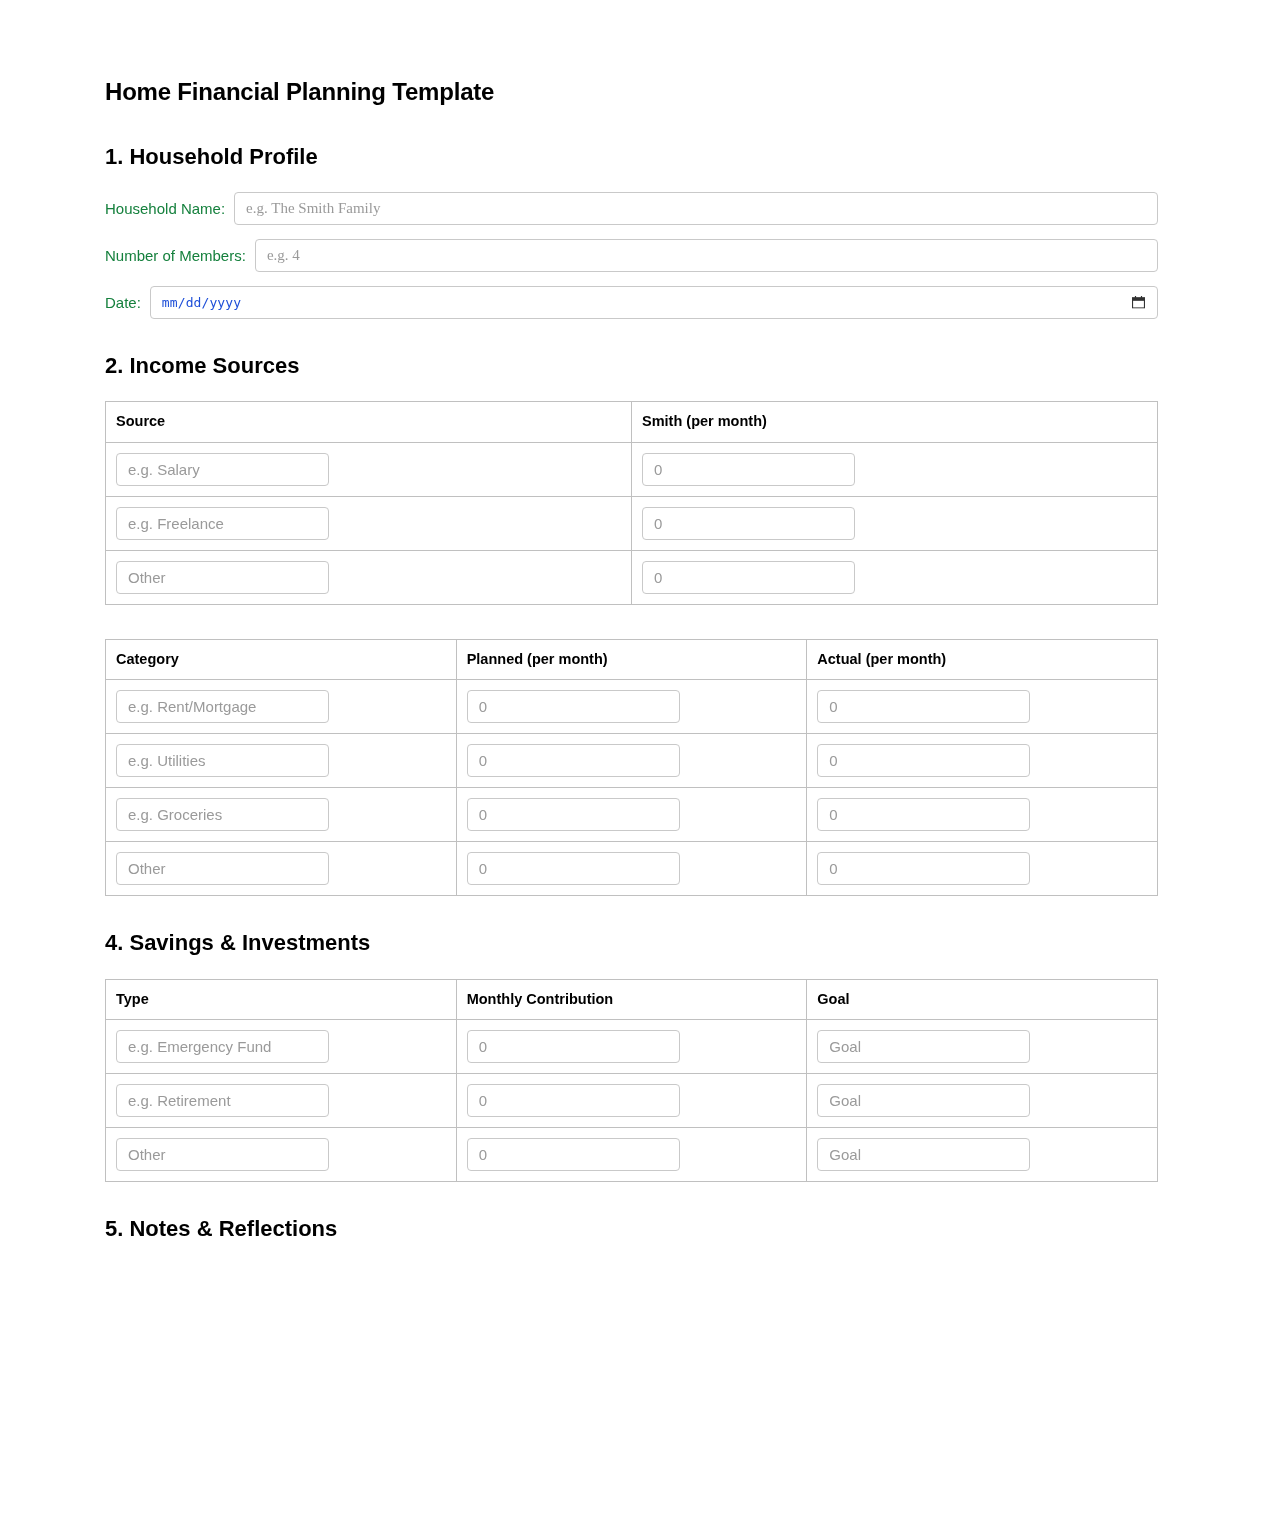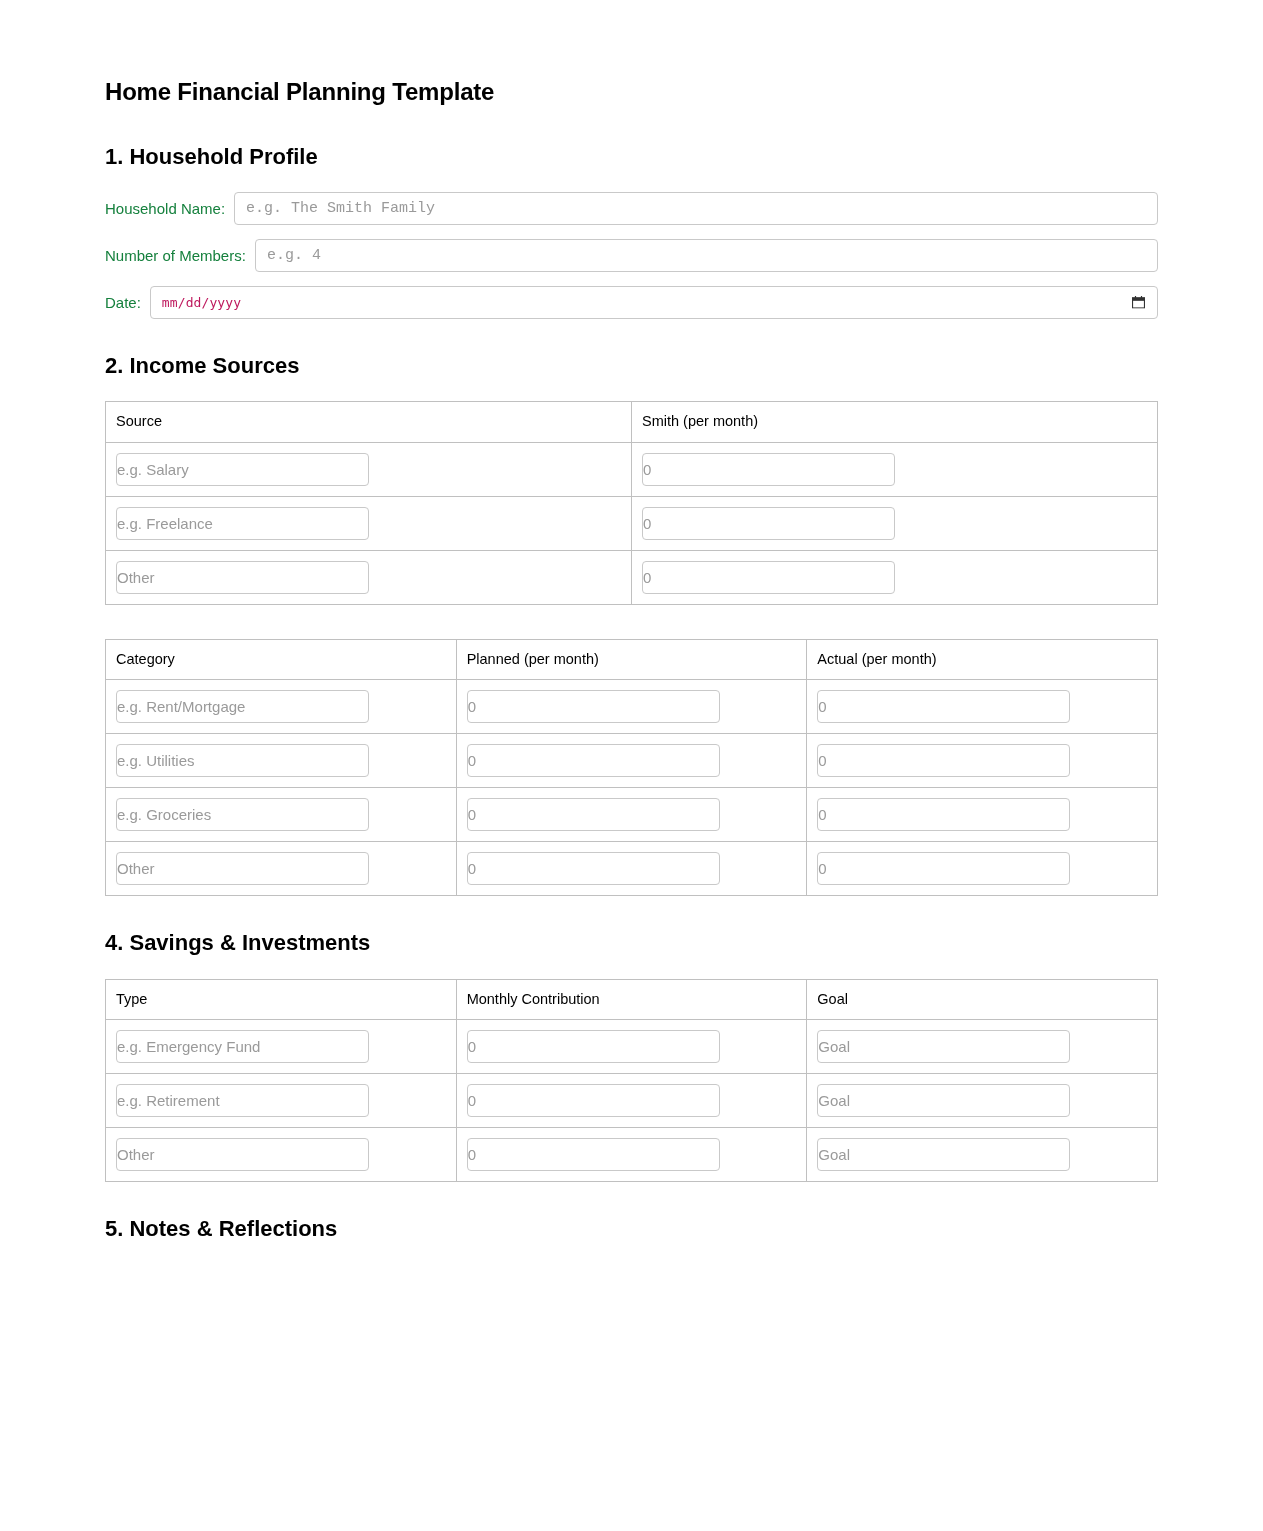--- a/index.html
+++ b/index.html
@@ -48,21 +48,21 @@
     margin-right: 9px;
     white-space: nowrap;
   }
   .field-input {
     flex: 1 1 auto;
     box-sizing: border-box;
     height: 33px;
     border: 1px solid #c9c9c9;
     border-radius: 4px;
     padding: 0 11px;
-    font-family: Liberation Mono, monospace;
+    font-family: Liberation Serif, serif;
     font-size: 15px;
     color: #ec4899;
     background: #fff;
     outline: none;
   }
   .field-input::placeholder { color: #9a9a9a; opacity: 1; }
 
   .date-wrap {
     flex: 1 1 auto;
     position: relative;
@@ -71,21 +71,21 @@
     box-sizing: border-box;
     height: 33px;
     border: 1px solid #c9c9c9;
     border-radius: 4px;
     background: #fff;
     padding: 0 11px;
   }
   .date-text {
     font-family: "DejaVu Sans Mono", monospace;
     font-size: 13px;
-    color: #be185d;
+    color: #1d4ed8;
     letter-spacing: 0.1px;
   }
   .date-icon {
     position: absolute;
     right: 12px;
     top: 50%;
     transform: translateY(-50%);
     width: 13px;
     height: 13px;
     display: block;
@@ -99,37 +99,37 @@
     border: 1px solid #c0c0c0;
   }
   table.data-table th,
   table.data-table td {
     border: 1px solid #c0c0c0;
     text-align: left;
     vertical-align: middle;
   }
   table.data-table th {
     font-size: 14.5px;
-    font-weight: normal;
+    font-weight: bold;
     padding: 11px 10px;
     background: #ffffff;
     line-height: 1.2;
   }
   table.data-table td {
     padding: 10px 10px;
     background: #ffffff;
   }
   .cell-input {
     box-sizing: border-box;
-    width: 253px;
+    width: 213px;
     max-width: 100%;
     height: 33px;
     border: 1px solid #c9c9c9;
     border-radius: 4px;
-    padding: 0 0;
+    padding: 0 11px;
     font-family: "Liberation Sans", sans-serif;
     font-size: 15px;
     color: #222;
     background: #fff;
     outline: none;
   }
   .cell-input::placeholder { color: #9a9a9a; opacity: 1; }
 
   .col-2 th, .col-2 td { width: 50%; }
   .col-3 th, .col-3 td { width: 33.333%; }

